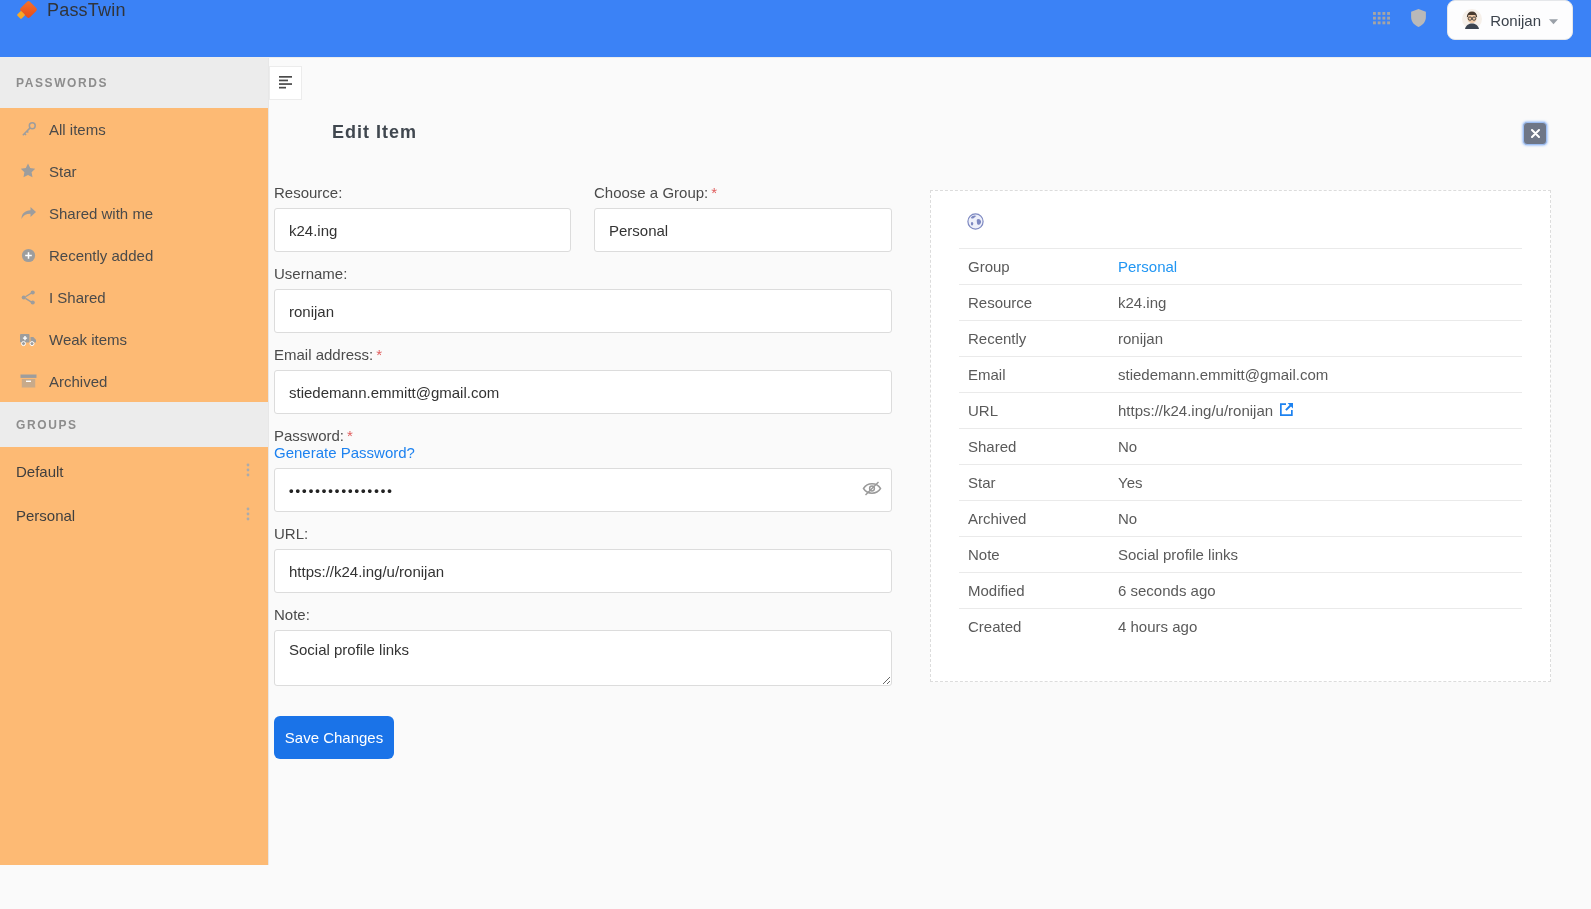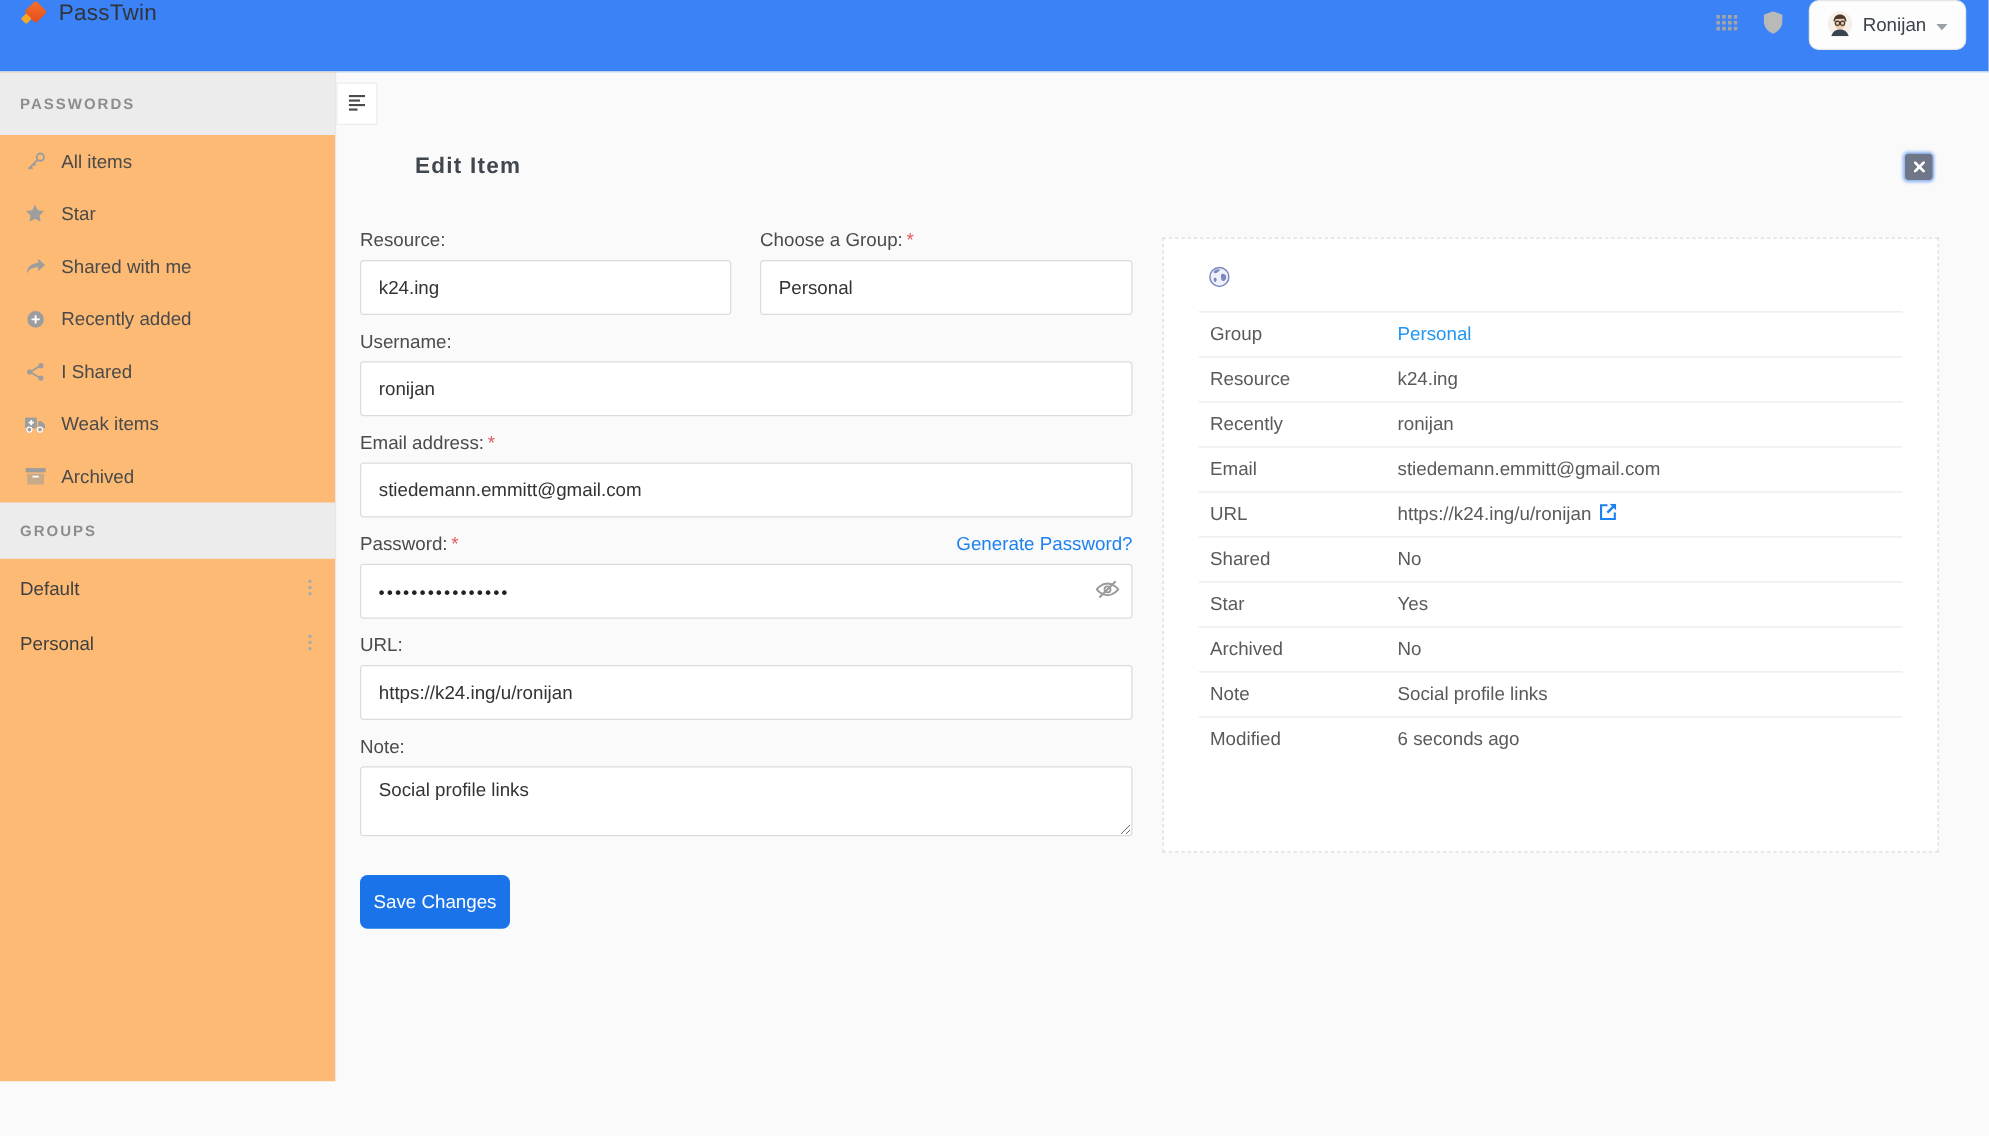--- a/index.html
+++ b/index.html
@@ -63,32 +63,32 @@
     position:absolute; left:19px; top:64px; font-size:18px; font-weight:bold;
     color:#40474f; letter-spacing:1px;margin-left:44px;
   }
   .close-btn {
     position:absolute; right:44px; top:64px; width:24px; height:23px;
     background:#6e7687; border:1px solid #9cbdf2; border-radius:4px; cursor:pointer;
     display:flex; align-items:center; justify-content:center;
     box-shadow:0 0 2px 1px rgba(120,170,250,.55);
   }
   
-  .form-col { position:absolute; left:19px; top:126px; width:618px; }
+  .form-col { position:absolute; left:5px; top:126px; width:618px; }
   .field { margin-bottom:13px; }
   .flabel { display:block; font-size:15px; color:#4b4b4b; margin-bottom:7px; }
   .req { color:#e05c5c; margin-left:3px; }
   .tinput {
     width:100%; height:44px; border:1px solid #dcdcdc; border-radius:3px;
     background:#fff; padding:0 14px; font-size:15px; color:#333;
     font-family:inherit; outline:none;
   }
   .two-col { display:flex; gap:23px; }
   .two-col .c1 { width:297px; } .two-col .c2 { width:298px; }
-  .label-row { display:flex; justify-content:space-between; align-items:baseline; margin-bottom:7px; }
+  .label-row { display:flex; justify-content:space-between; align-items:baseline; margin-bottom:7px;flex-direction:column; }
   .label-row .flabel { margin-bottom:0; }
   .gen-link { font-size:15px; color:#1d82f0; text-decoration:none; cursor:pointer; }
   .pw-wrap { position:relative; }
   .pw-input { letter-spacing:2px; font-size:13px; font-weight:bold; color:#222; }
   .eye-btn {
     position:absolute; right:10px; top:50%; transform:translateY(-50%);
     background:none; border:none; cursor:pointer; display:flex;
   }
   .note-area {
     width:100%; height:56px; border:1px solid #dcdcdc; border-radius:3px;
@@ -430,15 +430,19 @@
         <span class="dvalue">No</span>
       </div>
       <div class="drow">
         <span class="dlabel">Note</span>
         <span class="dvalue">Social profile links</span>
       </div>
       <div class="drow">
         <span class="dlabel">Modified</span>
         <span class="dvalue">6 seconds ago</span>
       </div>
+      <div class="drow">
+        <span class="dlabel">Created</span>
+        <span class="dvalue">4 hours ago</span>
+      </div>
     </aside>
   </main>
 </div>
 
 </body></html>

